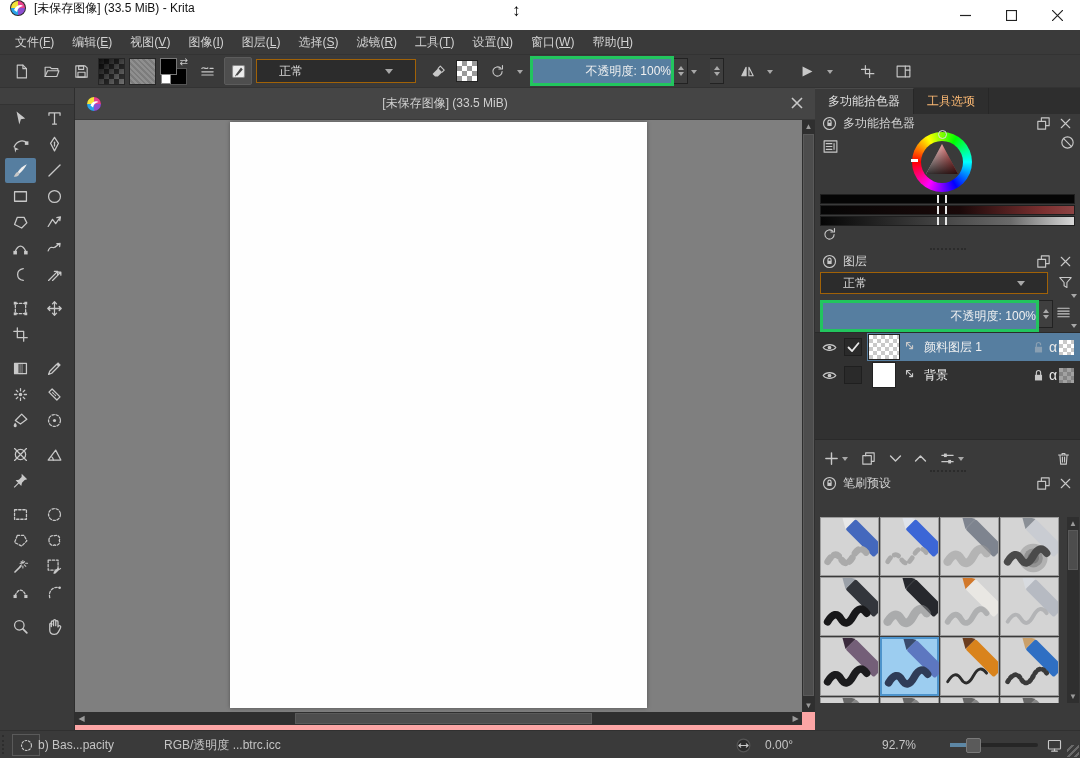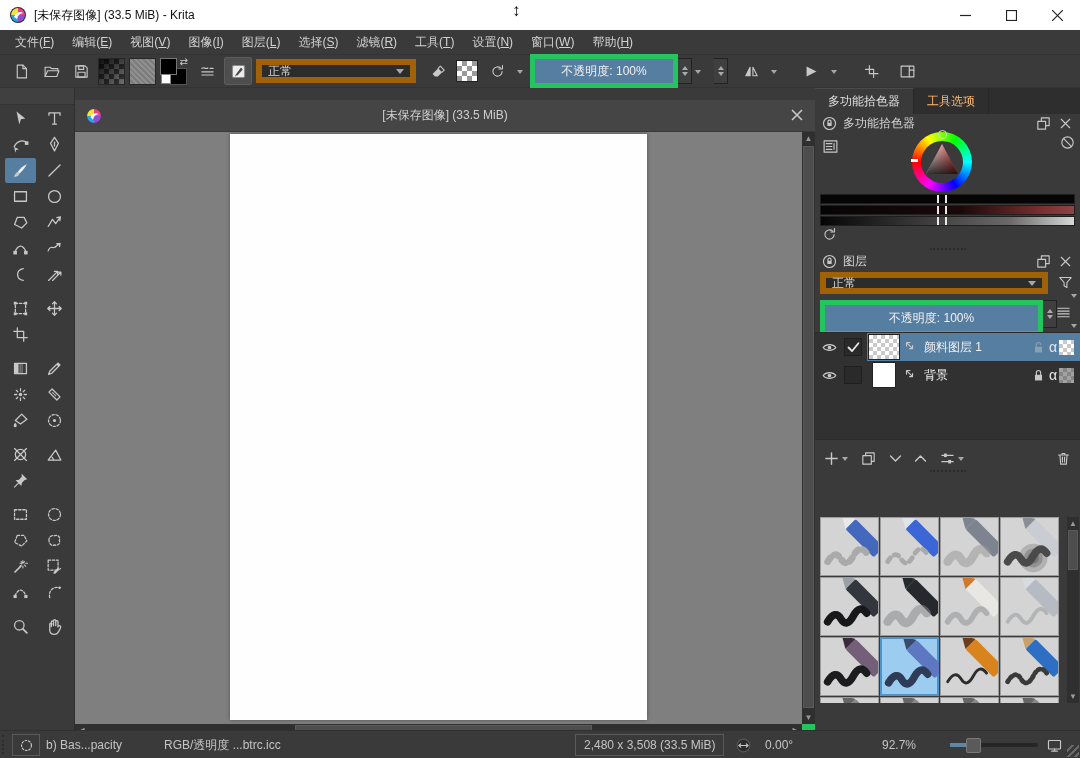--- a/index.html
+++ b/index.html
@@ -1,21 +1,21 @@
 <!DOCTYPE html>
 <html><head>
 <meta charset="utf-8">
 <style>
   html,body{margin:0;padding:0}
   body{width:1080px;height:758px;position:relative;background:#3a3a3a;
        font-family:"Liberation Sans","DejaVu Sans",sans-serif;font-size:12px;color:#c8c8c8;overflow:hidden}
   .abs{position:absolute}
   svg{display:block}
   
-  #titlebar{left:0;top:0;width:1080px;height:30px;background:#ffffff;color:#1c1c1c;display:flex;align-items:center}
+  #titlebar{left:0;top:0;width:1080px;height:30px;background:#ffffff;color:#1c1c1c;display:flex;align-items:flex-start}
   #titlebar .logo{margin:0 8px 0 10px}
   #title-text{font-size:12px;color:#111}
   #resize-cursor{position:absolute;left:512px;top:1px;color:#000;font-size:17px}
   .winbtns{margin-left:auto;display:flex;height:30px}
   .winbtn{width:46px;height:30px;display:flex;align-items:center;justify-content:center;color:#222}
   
   #menubar{left:0;top:30px;width:1080px;height:25px;background:#3a3a3a;border-bottom:1px solid #333;
            display:flex;align-items:center;padding-left:6px;box-sizing:border-box}
   .menu-item{padding:0 9px;color:#d2d2d2;cursor:default}
   .menu-item u{text-decoration:underline}
@@ -24,44 +24,44 @@
            padding-left:8px;box-sizing:border-box;border-bottom:1px solid #333}
   .ibtn{width:26px;height:26px;display:flex;align-items:center;justify-content:center;border-radius:2px;margin-right:4px}
   .swatch{width:25px;height:25px;border:1px solid #262626;margin-right:4px}
   #gradient-swatch{background:repeating-conic-gradient(#555 0% 25%,#bbb 0% 50%) 0 0/10px 10px,linear-gradient(135deg,#111,#999);background-blend-mode:multiply}
   #pattern-swatch{background:repeating-linear-gradient(45deg,#8f8f8f 0 2px,#7c7c7c 2px 4px)}
   #fgbg{width:28px;height:27px;position:relative;margin-right:6px}
   #fgbg .fg{position:absolute;left:0;top:0;width:15px;height:15px;background:#000;border:1px solid #777;z-index:2}
   #fgbg .bg{position:absolute;right:1px;bottom:0;width:15px;height:15px;background:#000;border:1px solid #555}
   #fgbg .mini{position:absolute;left:1px;bottom:1px;width:8px;height:8px;background:#fff;border:1px solid #888;z-index:3}
   #fgbg .swap{position:absolute;right:0;top:-2px;font-size:10px;color:#ccc}
-  .ddl{height:24px;background:#2c2c2c;border:6px solid #a16207;display:flex;align-items:center;
-       padding:0 6px;box-sizing:border-box;color:#d6d6d6}
+  .ddl{height:24px;background:#2c2c2c;border:1px solid #a16207;display:flex;align-items:center;
+       padding:0 22px;box-sizing:border-box;color:#d6d6d6}
   .ddl .caret{margin-left:auto}
   .caret{width:0;height:0;border:4px solid transparent;border-top:5px solid #a8a8a8;margin-top:4px}
   .caret.sm{border-width:3px;border-top-width:4px}
   #blend-dd{width:160px;margin-right:8px}
-  .slider{height:24px;border:5px solid #22c55e;position:relative;display:flex;align-items:center;justify-content:center;color:#f0f0f0}
+  .slider{height:24px;border:3px solid #22c55e;position:relative;display:flex;align-items:center;justify-content:flex-end;color:#f0f0f0}
   #opacity-slider{width:138px;background:#567ea0}
   #size-slider{width:138px;background:linear-gradient(to right,#567ea0 0 36px,#262626 36px)}
   #size-slider .lab{position:absolute;left:6px}
   #size-slider .val{position:absolute;left:46px}
   .spin{width:13px;height:24px;background:#3f3f3f;border:1px solid #222;border-left:none;display:flex;flex-direction:column;align-items:center;justify-content:center;gap:2px}
   .spin .u{width:0;height:0;border:3px solid transparent;border-bottom:4px solid #aaa}
   .spin .d{width:0;height:0;border:3px solid transparent;border-top:4px solid #aaa}
   .tb-caret{width:12px;height:24px;display:flex;align-items:center;justify-content:center;margin-right:4px}
   
   #toolbox{left:0;top:88px;width:75px;height:642px;background:#3a3a3a;border-right:1px solid #2e2e2e;box-sizing:border-box}
   #toolbox .handle{height:16px;border-bottom:1px solid #333;background:#404040}
   .trow{display:flex;justify-content:center;gap:3px;margin-top:1px}
   .trow.gap{margin-top:9px}
   .tool{width:31px;height:25px;display:flex;align-items:center;justify-content:center;border-radius:2px}
   .tool.active{background:#567ea0}
   
-  #canvas-area{left:75px;top:100px;width:740px;height:642px;background:#22c55e}
+  #canvas-area{left:75px;top:88px;width:740px;height:642px;background:#fca5a5}
   #subwin-bar{position:absolute;left:0;top:0;width:740px;height:32px;background:#454545;border-bottom:1px solid #393939;
               display:flex;align-items:center;box-sizing:border-box}
   #subwin-bar .logo{margin-left:12px}
   #subwin-title{position:absolute;left:0;right:0;text-align:center;color:#cfcfcf}
   #subwin-close{position:absolute;right:10px;top:7px}
   #viewport{position:absolute;left:0;top:32px;width:727px;height:592px;background:#7f7f7f;overflow:hidden}
   #white-canvas{position:absolute;left:155px;top:2px;width:417px;height:586px;background:#fefefe;box-shadow:0 0 4px rgba(0,0,0,.35)}
   .scroll-v{position:absolute;right:0;top:32px;width:13px;height:592px;background:#2f2f2f}
   .scroll-h{position:absolute;left:0;bottom:5px;width:727px;height:13px;background:#2f2f2f}
   .sthumb{position:absolute;background:#4d4d4d;border:1px solid #5a5a5a;box-sizing:border-box}
@@ -817,20 +817,42 @@
             <path d="M5 7 H19 M10 7 V5 H14 V7 M7 7 L8 20 H16 L17 7 M10.5 10 V17 M13.5 10 V17"></path>
           </svg>
         </span>
     </div>
   </div>
   <div class="splitter abs" style="left:0;top:380px;width:265px">
       <i></i>
     </div>
 
   <div class="abs" style="left:0;top:386px;width:265px;height:256px">
+    <div class="phead">
+      <span>
+          <svg width="17" height="17" viewBox="0 0 24 24" fill="none" stroke="#c8c8c8" stroke-width="1.6" stroke-linecap="round" stroke-linejoin="round">
+            <circle cx="12" cy="12" r="8.5"></circle>
+            <rect x="9" y="11" width="6" height="4.5" fill="#c8c8c8" stroke="none"></rect>
+            <path d="M9.8 11 V9.5 a2.2 2.2 0 0 1 4.4 0 V11"></path>
+          </svg>
+        </span>
+      <span>笔刷预设</span>
+      <span class="sp"></span>
+      <span>
+          <svg width="17" height="17" viewBox="0 0 24 24" fill="none" stroke="#c8c8c8" stroke-width="1.6" stroke-linecap="round" stroke-linejoin="round">
+            <rect x="4" y="9" width="11" height="11"></rect>
+            <path d="M9 9 V4 H20 V15 H15"></path>
+          </svg>
+        </span>
+      <span>
+          <svg width="17" height="17" viewBox="0 0 24 24" fill="none" stroke="#c8c8c8" stroke-width="1.6" stroke-linecap="round" stroke-linejoin="round">
+            <path d="M6 6 L18 18 M18 6 L6 18"></path>
+          </svg>
+        </span>
+    </div>
     <div id="brush-grid">
         <div class="btile">
           <svg width="57" height="57" viewBox="0 0 60 60">
             <g transform="rotate(45 42 18)">
               <rect x="26" y="10" width="42" height="15" rx="2" fill="#4468bd"></rect>
               <polygon points="26,10 13,17.5 26,25" fill="#e8e8e8"></polygon>
             </g>
             <path d="M7 46 q8 -13 14 -3 t13 -3 t14 -3" fill="none" stroke="#aaaaaa" stroke-width="7" stroke-linecap="round" stroke-opacity="1" stroke-dasharray="5 5"></path>
           </svg>
         </div>
@@ -985,25 +1007,22 @@
   <span class="gripv"></span>
   <span class="it" style="left:12px">
     <span style="border:1px solid #5a5a5a;width:26px;height:20px;display:flex;align-items:center;justify-content:center">
         <span>
           <svg width="17" height="17" viewBox="0 0 24 24" fill="none" stroke="#c8c8c8" stroke-width="1.6" stroke-linecap="round" stroke-linejoin="round">
             <circle cx="12" cy="12" r="7" stroke-dasharray="2.5 2.5"></circle>
           </svg>
         </span>
       </span>
   </span>
-  <span class="it" style="left:46px">b) Bas...pacity</span>
+  <span class="it" style="left:38px">b) Bas...pacity</span>
   <span class="it" style="left:164px">RGB/透明度 ...btrc.icc</span>
-  <span class="it" style="left:575px">
-      <span class="szbox">2,480 x 3,508 (33.5 MiB)</span>
-    </span>
   <span class="it" style="left:735px">
       <span>
         <svg width="17" height="17" viewBox="0 0 24 24" fill="none" stroke="#c8c8c8" stroke-width="1.6" stroke-linecap="round" stroke-linejoin="round">
           <circle cx="12" cy="12" r="9" fill="#2b2b2b" stroke="#555"></circle>
           <path d="M5.5 12 H18.5 M5.5 12 l2.5 -2.2 M5.5 12 l2.5 2.2 M18.5 12 l-2.5 -2.2 M18.5 12 l-2.5 2.2"></path>
         </svg>
       </span>
     </span>
   <span class="it" style="left:765px">0.00°</span>
   <span class="it" style="left:882px">92.7%</span>

